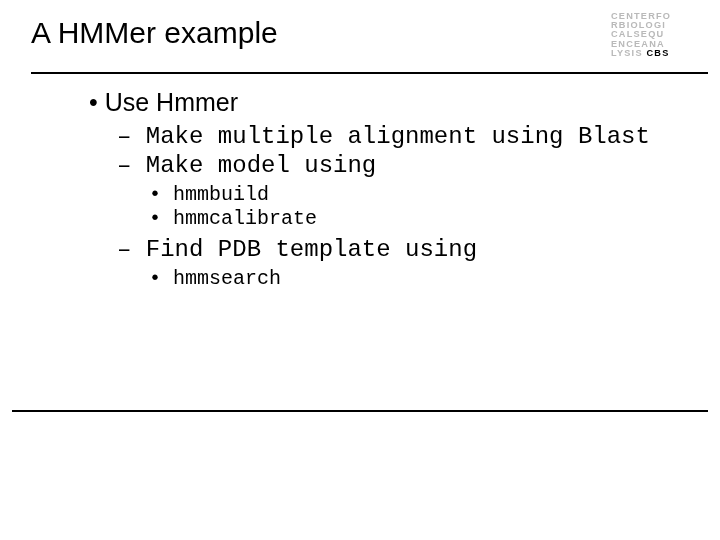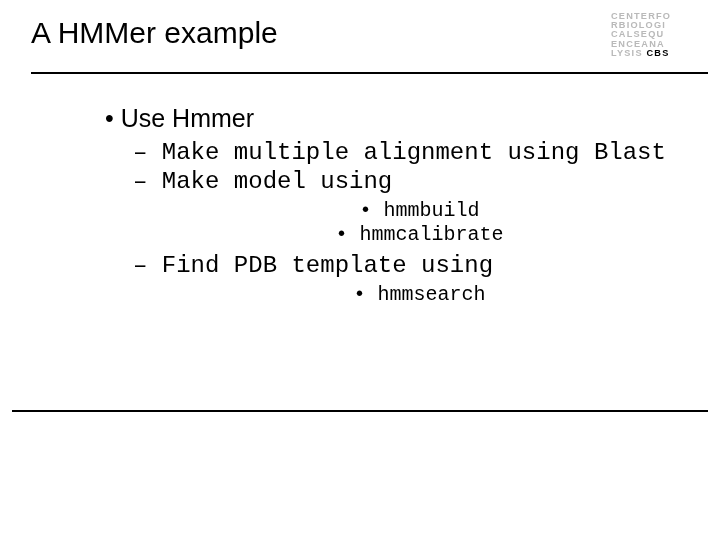--- a/index.html
+++ b/index.html
@@ -55,21 +55,21 @@
     margin: 4px 12px 0 12px;
     border: none;
     border-top: 2px solid #000;
   }
   .content {
     padding: 14px 30px 0 70px;
   }
   ul.level1 {
     list-style: none;
     padding: 0;
-    margin: 16px;
+    margin: 0;
     font-size: 25px;
   }
   ul.level1 > li::before {
     content: "• ";
   }
   ul.level2 {
     list-style: none;
     padding: 0 0 0 28px;
     margin: 6px 0 0 0;
     font-size: 24px;
@@ -82,21 +82,20 @@
     content: "– ";
   }
   ul.level3 {
     list-style: none;
     padding: 0 0 0 32px;
     margin: 4px 0 6px 0;
     font-size: 20px;
   }
   ul.level3 > li {
     margin: 1px 0;
-    text-align: center;
   }
   ul.level3 > li::before {
     content: "• ";
   }
   .hr-bottom {
     position: absolute;
     left: 12px;
     right: 12px;
     bottom: 36px;
     border: none;

